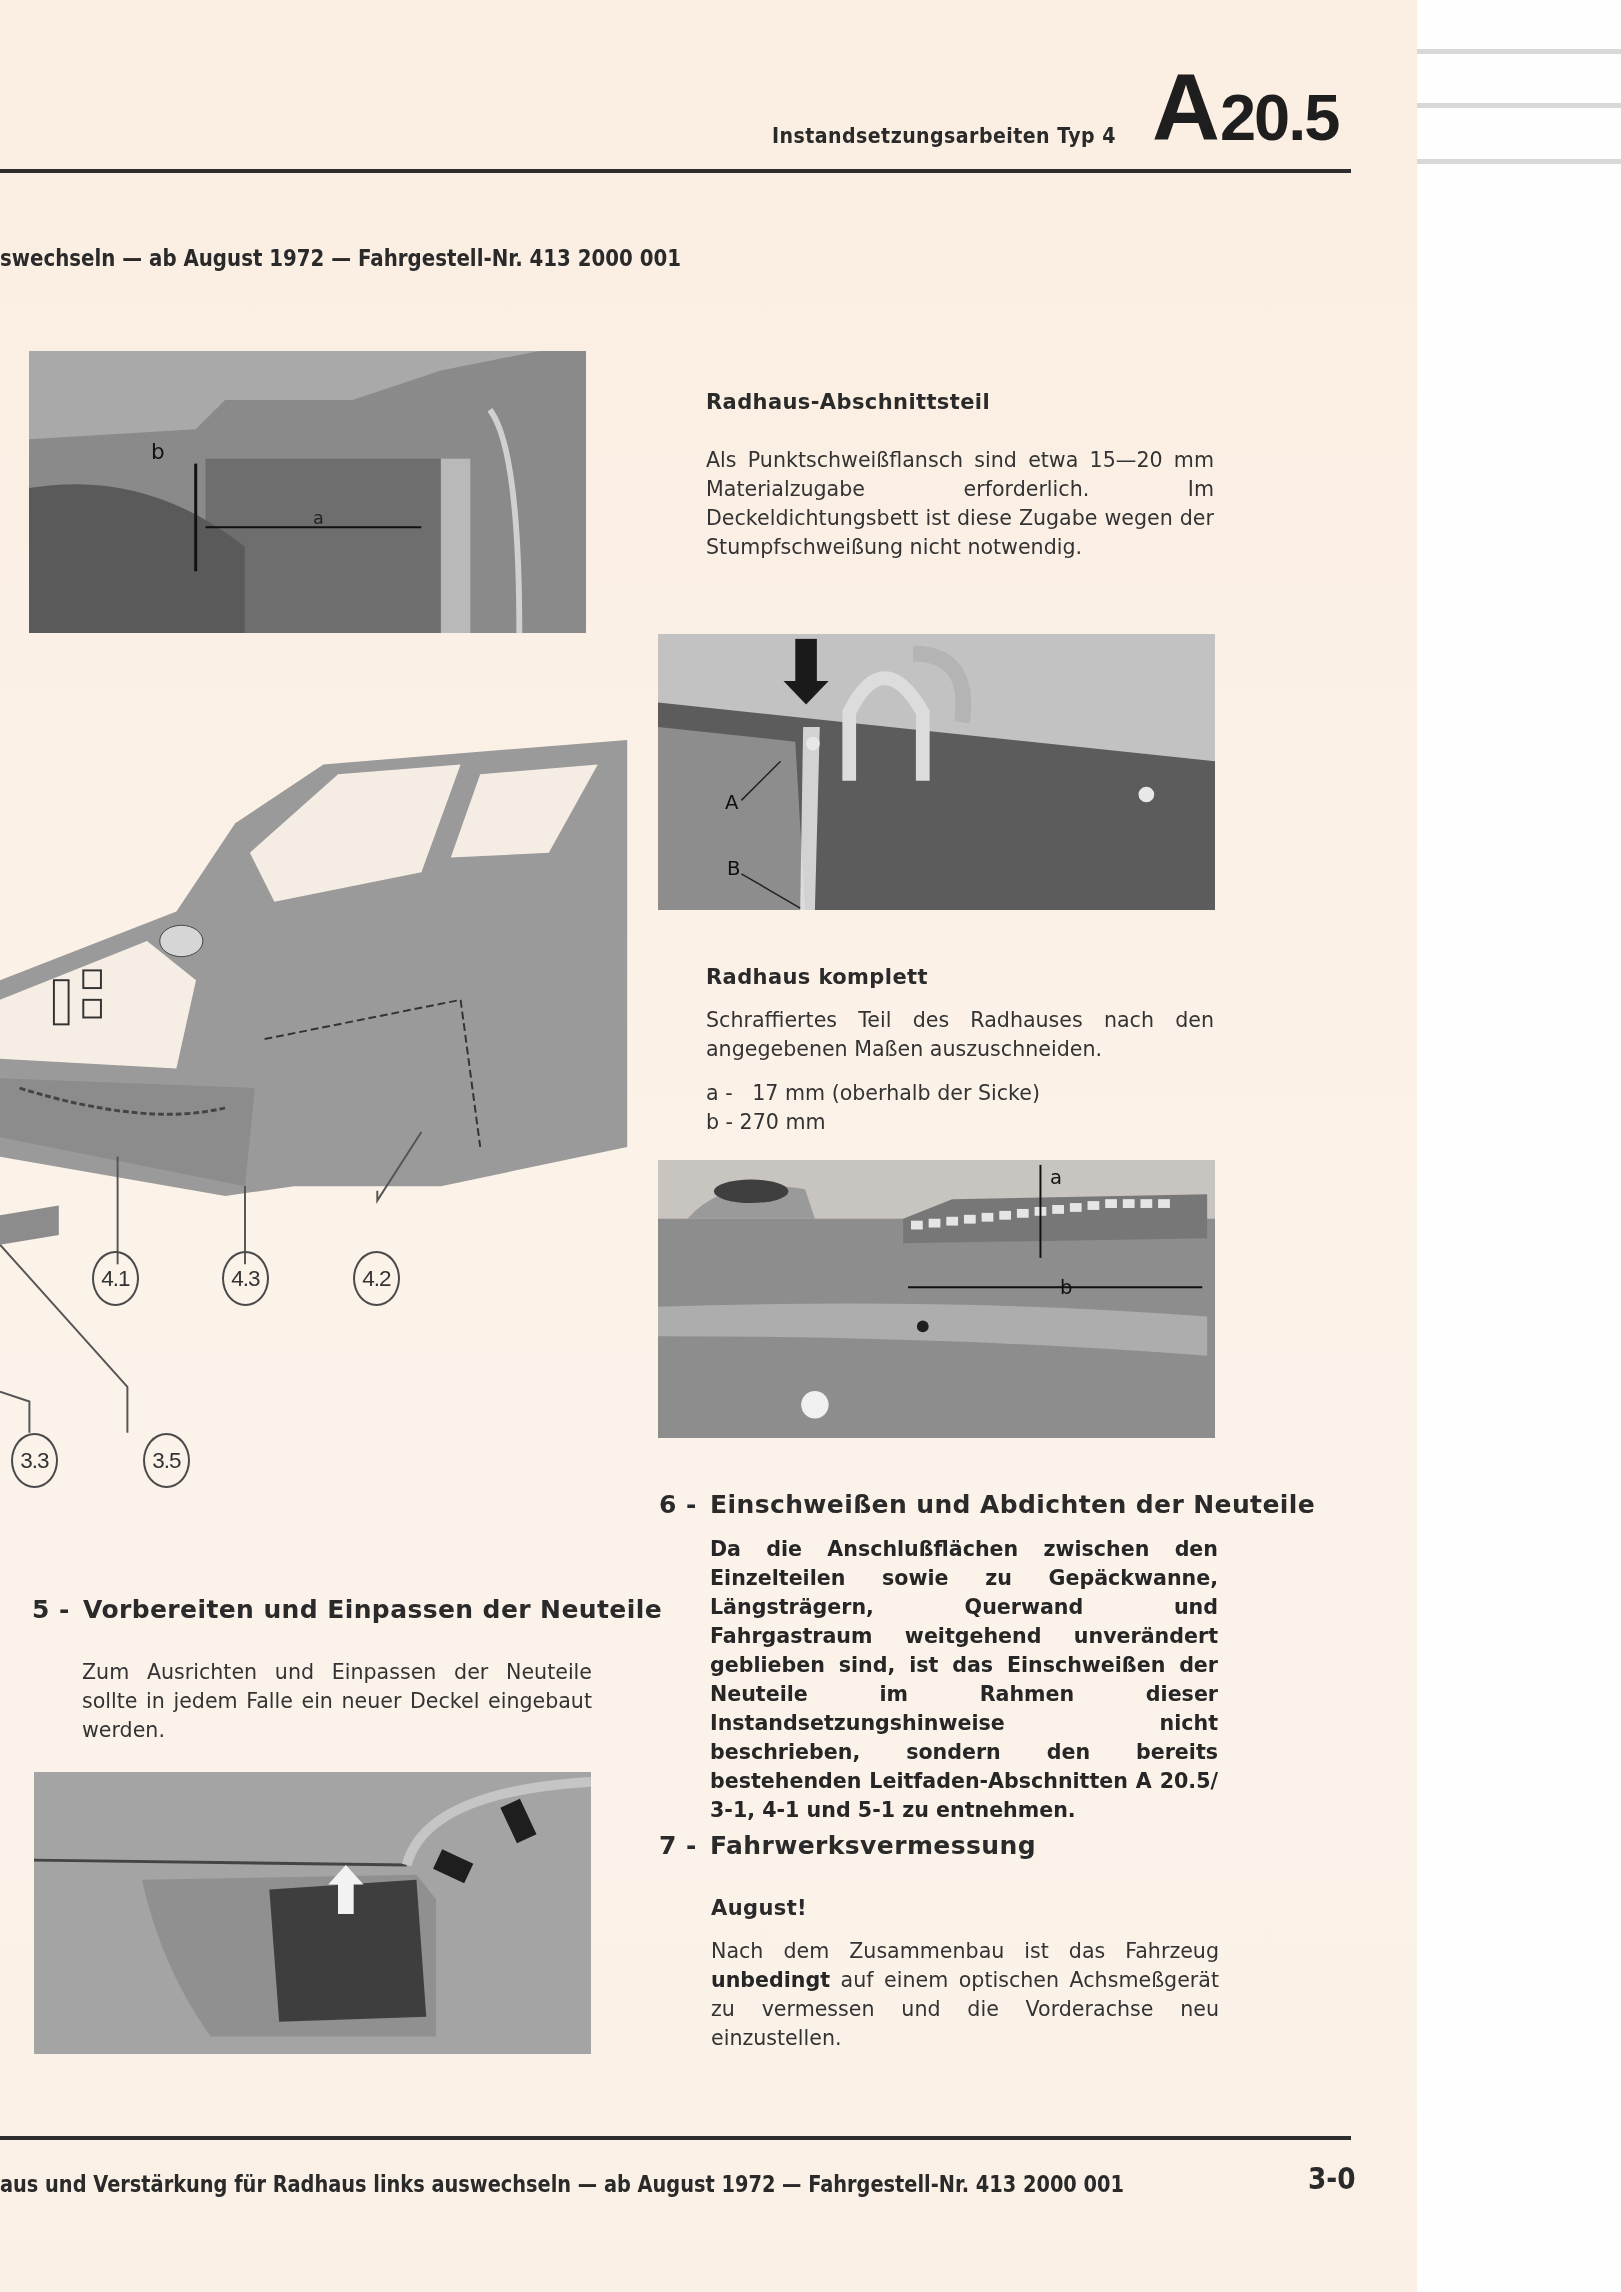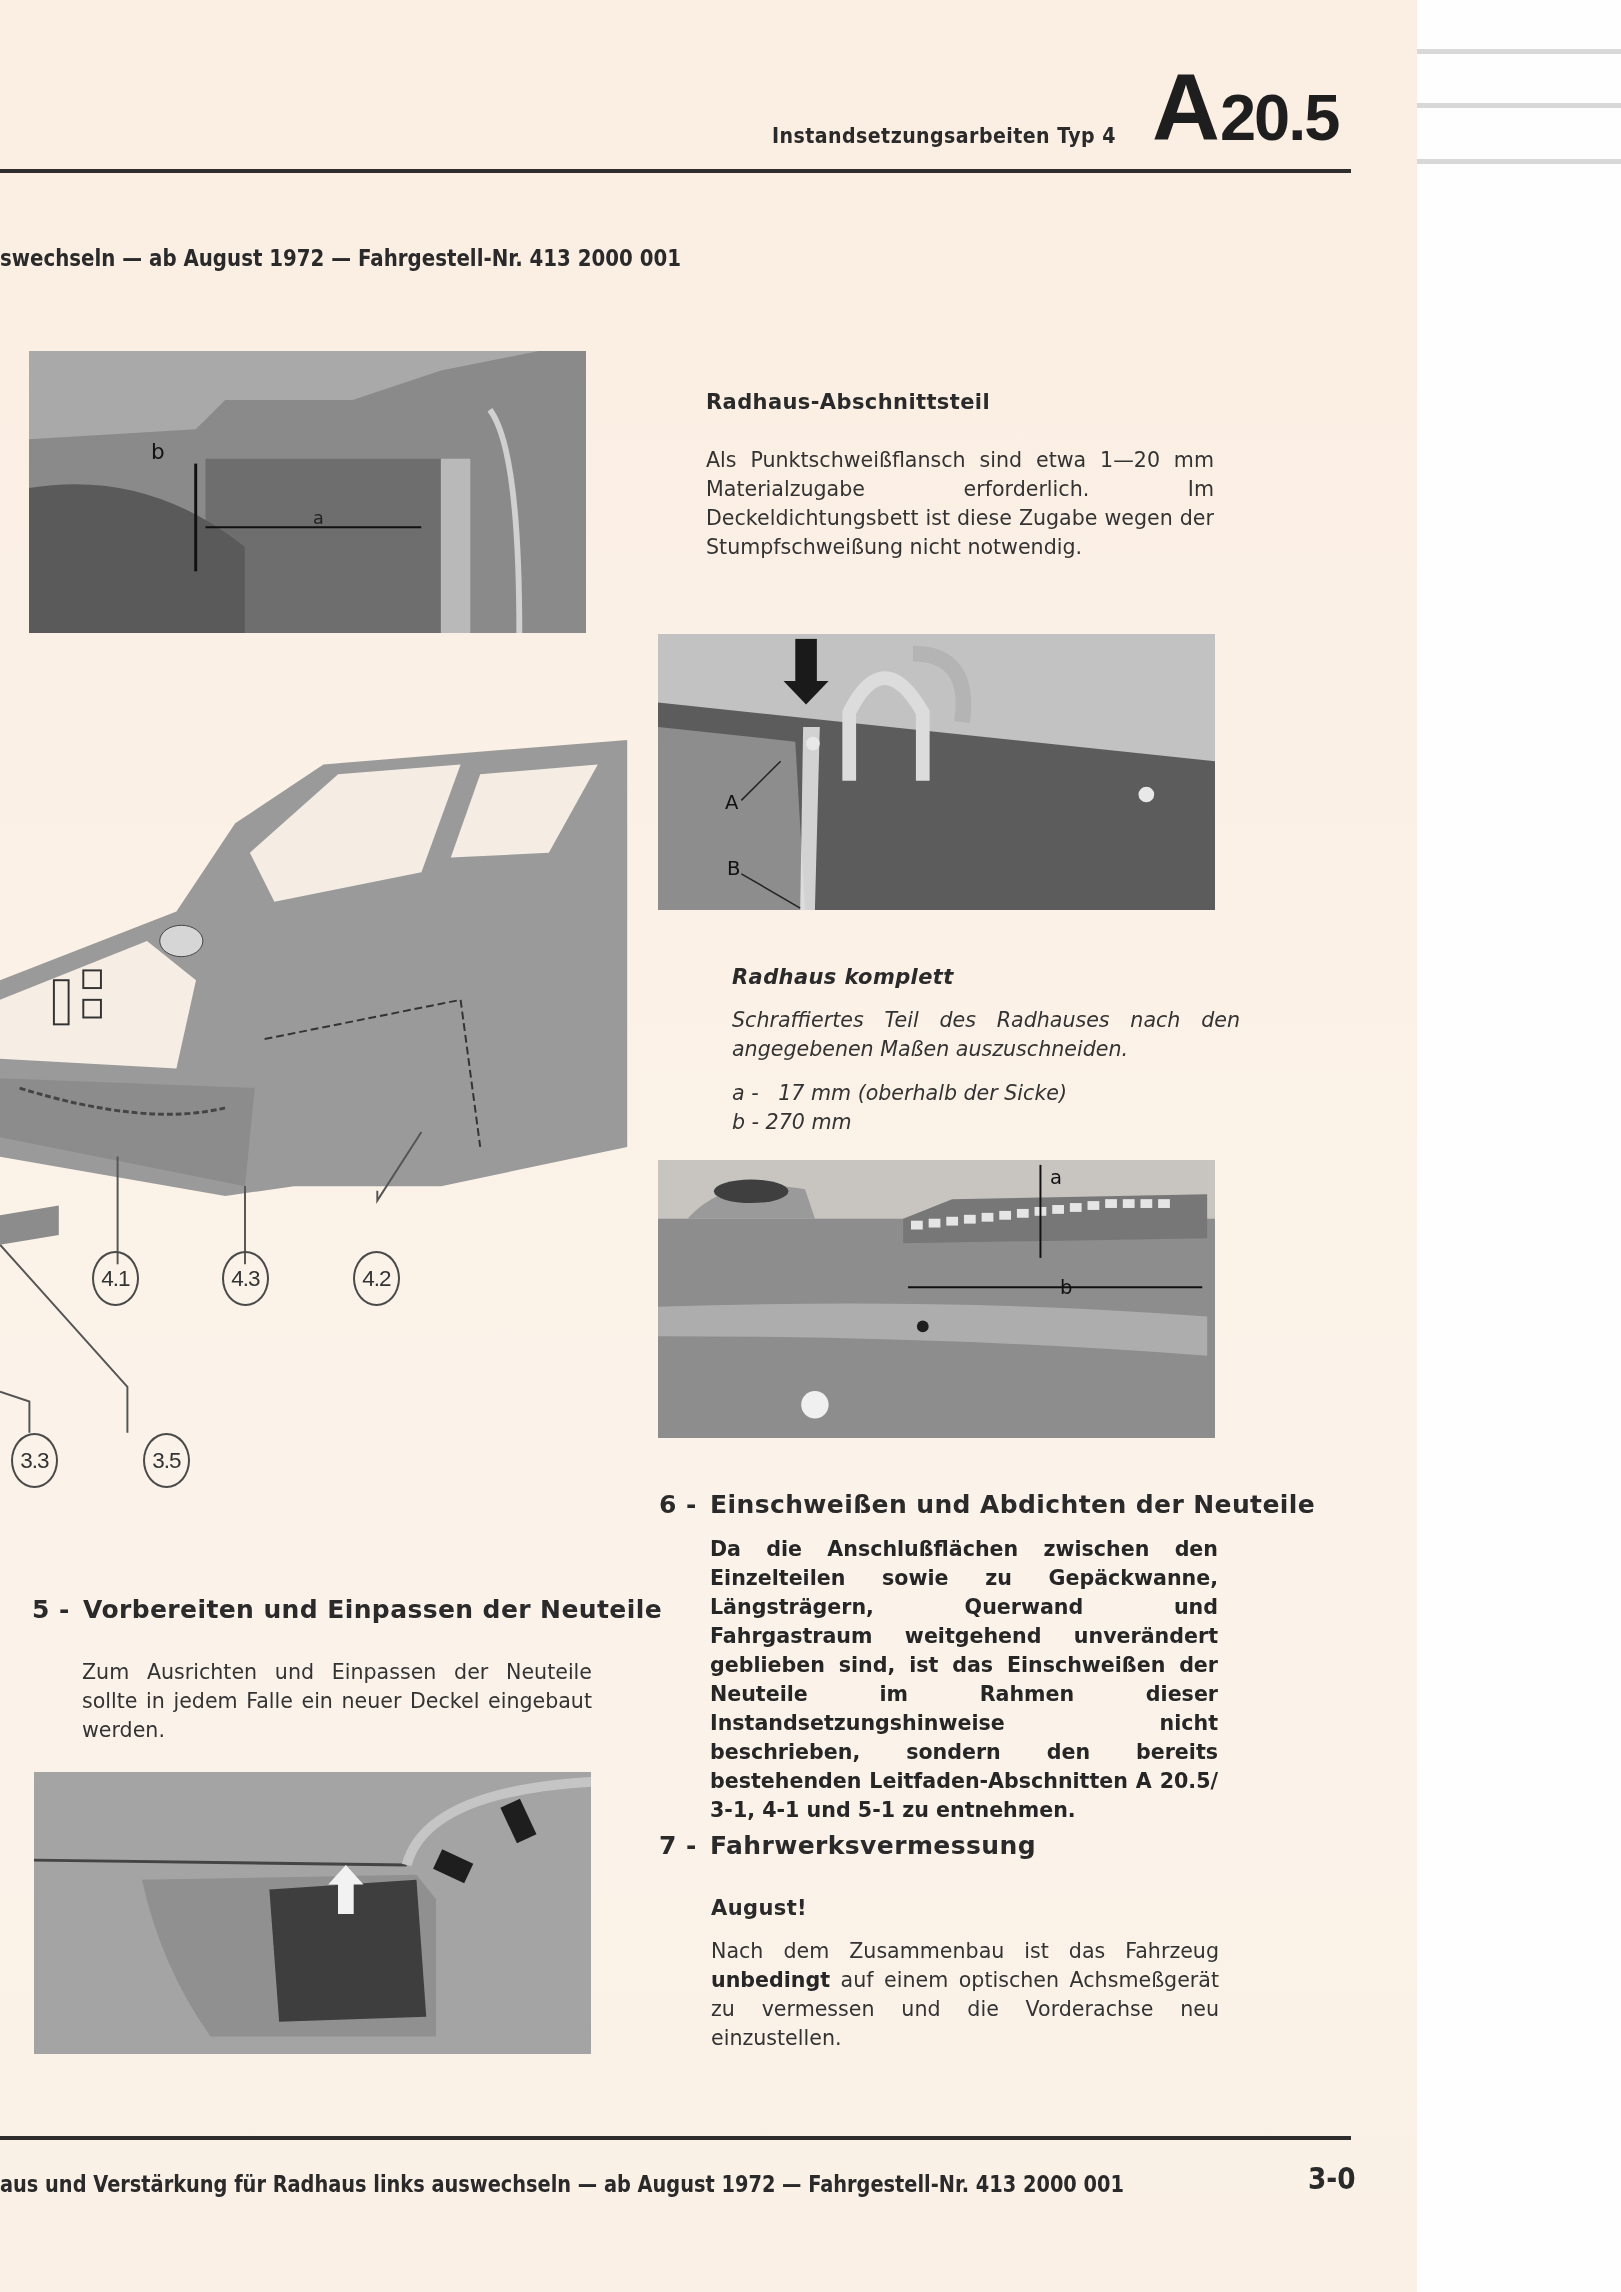--- a/index.html
+++ b/index.html
@@ -149,21 +149,21 @@
     <path d="M300 115 L318 95 L336 115 L326 115 L326 145 L310 145 L310 115 Z" fill="#f2f2f2"></path>
     <path d="M380 95 Q400 20 568 10" stroke="#c5c5c5" stroke-width="10" fill="none"></path>
     <rect x="483" y="30" width="22" height="40" fill="#1e1e1e" transform="rotate(-25 494 50)"></rect>
     <rect x="410" y="85" width="35" height="22" fill="#1e1e1e" transform="rotate(25 427 96)"></rect>
   </svg>
 </div>
 
 <div class="block" style="left:706px; top:348px; width:508px;margin-top:40px;">
   <h3>Radhaus-Abschnittsteil</h3>
   <div class="gap"></div>
-  <p>Als Punktschweißflansch sind etwa 1—20 mm Materialzugabe erforderlich. Im Deckeldichtungsbett ist diese Zugabe wegen der Stumpfschweißung nicht notwendig.</p>
+  <p>Als Punktschweißflansch sind etwa 15—20 mm Materialzugabe erforderlich. Im Deckeldichtungsbett ist diese Zugabe wegen der Stumpfschweißung nicht notwendig.</p>
 </div>
 
 <div class="photo" style="left:658px; top:634px; width:557px; height:276px;">
   <svg viewBox="0 0 568 282" preserveAspectRatio="none">
     <rect width="568" height="282" fill="#c2c2c2"></rect>
     <path d="M0 70 L568 130 L568 282 L0 282 Z" fill="#5c5c5c"></path>
     <path d="M0 95 L140 110 L150 282 L0 282 Z" fill="#8d8d8d"></path>
     <path d="M148 95 L165 95 L160 282 L145 282 Z" fill="#f0f0f0" opacity="0.8"></path>
     <rect x="140" y="5" width="22" height="45" fill="#1a1a1a"></rect>
     <path d="M128 48 L174 48 L151 72 Z" fill="#1a1a1a"></path>
@@ -171,21 +171,21 @@
     <path d="M260 20 Q320 20 310 90" stroke="#b4b4b4" stroke-width="16" fill="none"></path>
     <circle cx="158" cy="112" r="7" fill="#e8e8e8"></circle>
     <circle cx="498" cy="164" r="8" fill="#e8e8e8"></circle>
     <line x1="85" y1="170" x2="125" y2="130" stroke="#222" stroke-width="1.5"></line>
     <line x1="85" y1="245" x2="145" y2="280" stroke="#222" stroke-width="1.5"></line>
   </svg>
   <span style="position:absolute; left:67px; top:157px; font-size:19.6px; color:#111;">A</span>
   <span style="position:absolute; left:69px; top:223px; font-size:19.6px; color:#111;">B</span>
 </div>
 
-<div class="block" style="left:732px; top:963px; width:508px;font-style:italic;">
+<div class="block" style="left:706px; top:963px; width:508px;">
   <h3>Radhaus komplett</h3>
   <p>Schraffiertes Teil des Radhauses nach den angegebenen Maßen auszuschneiden.</p>
   <div class="gap"></div>
   <div><span>a -</span>&nbsp;&nbsp; <span>17 mm (oberhalb der Sicke)</span></div>
   <div><span>b -</span> <span>270 mm</span></div>
 </div>
 
 <div class="photo" style="left:658px; top:1160px; width:557px; height:278px;">
   <svg viewBox="0 0 568 284" preserveAspectRatio="none">
     <rect width="568" height="284" fill="#8d8d8d"></rect>

